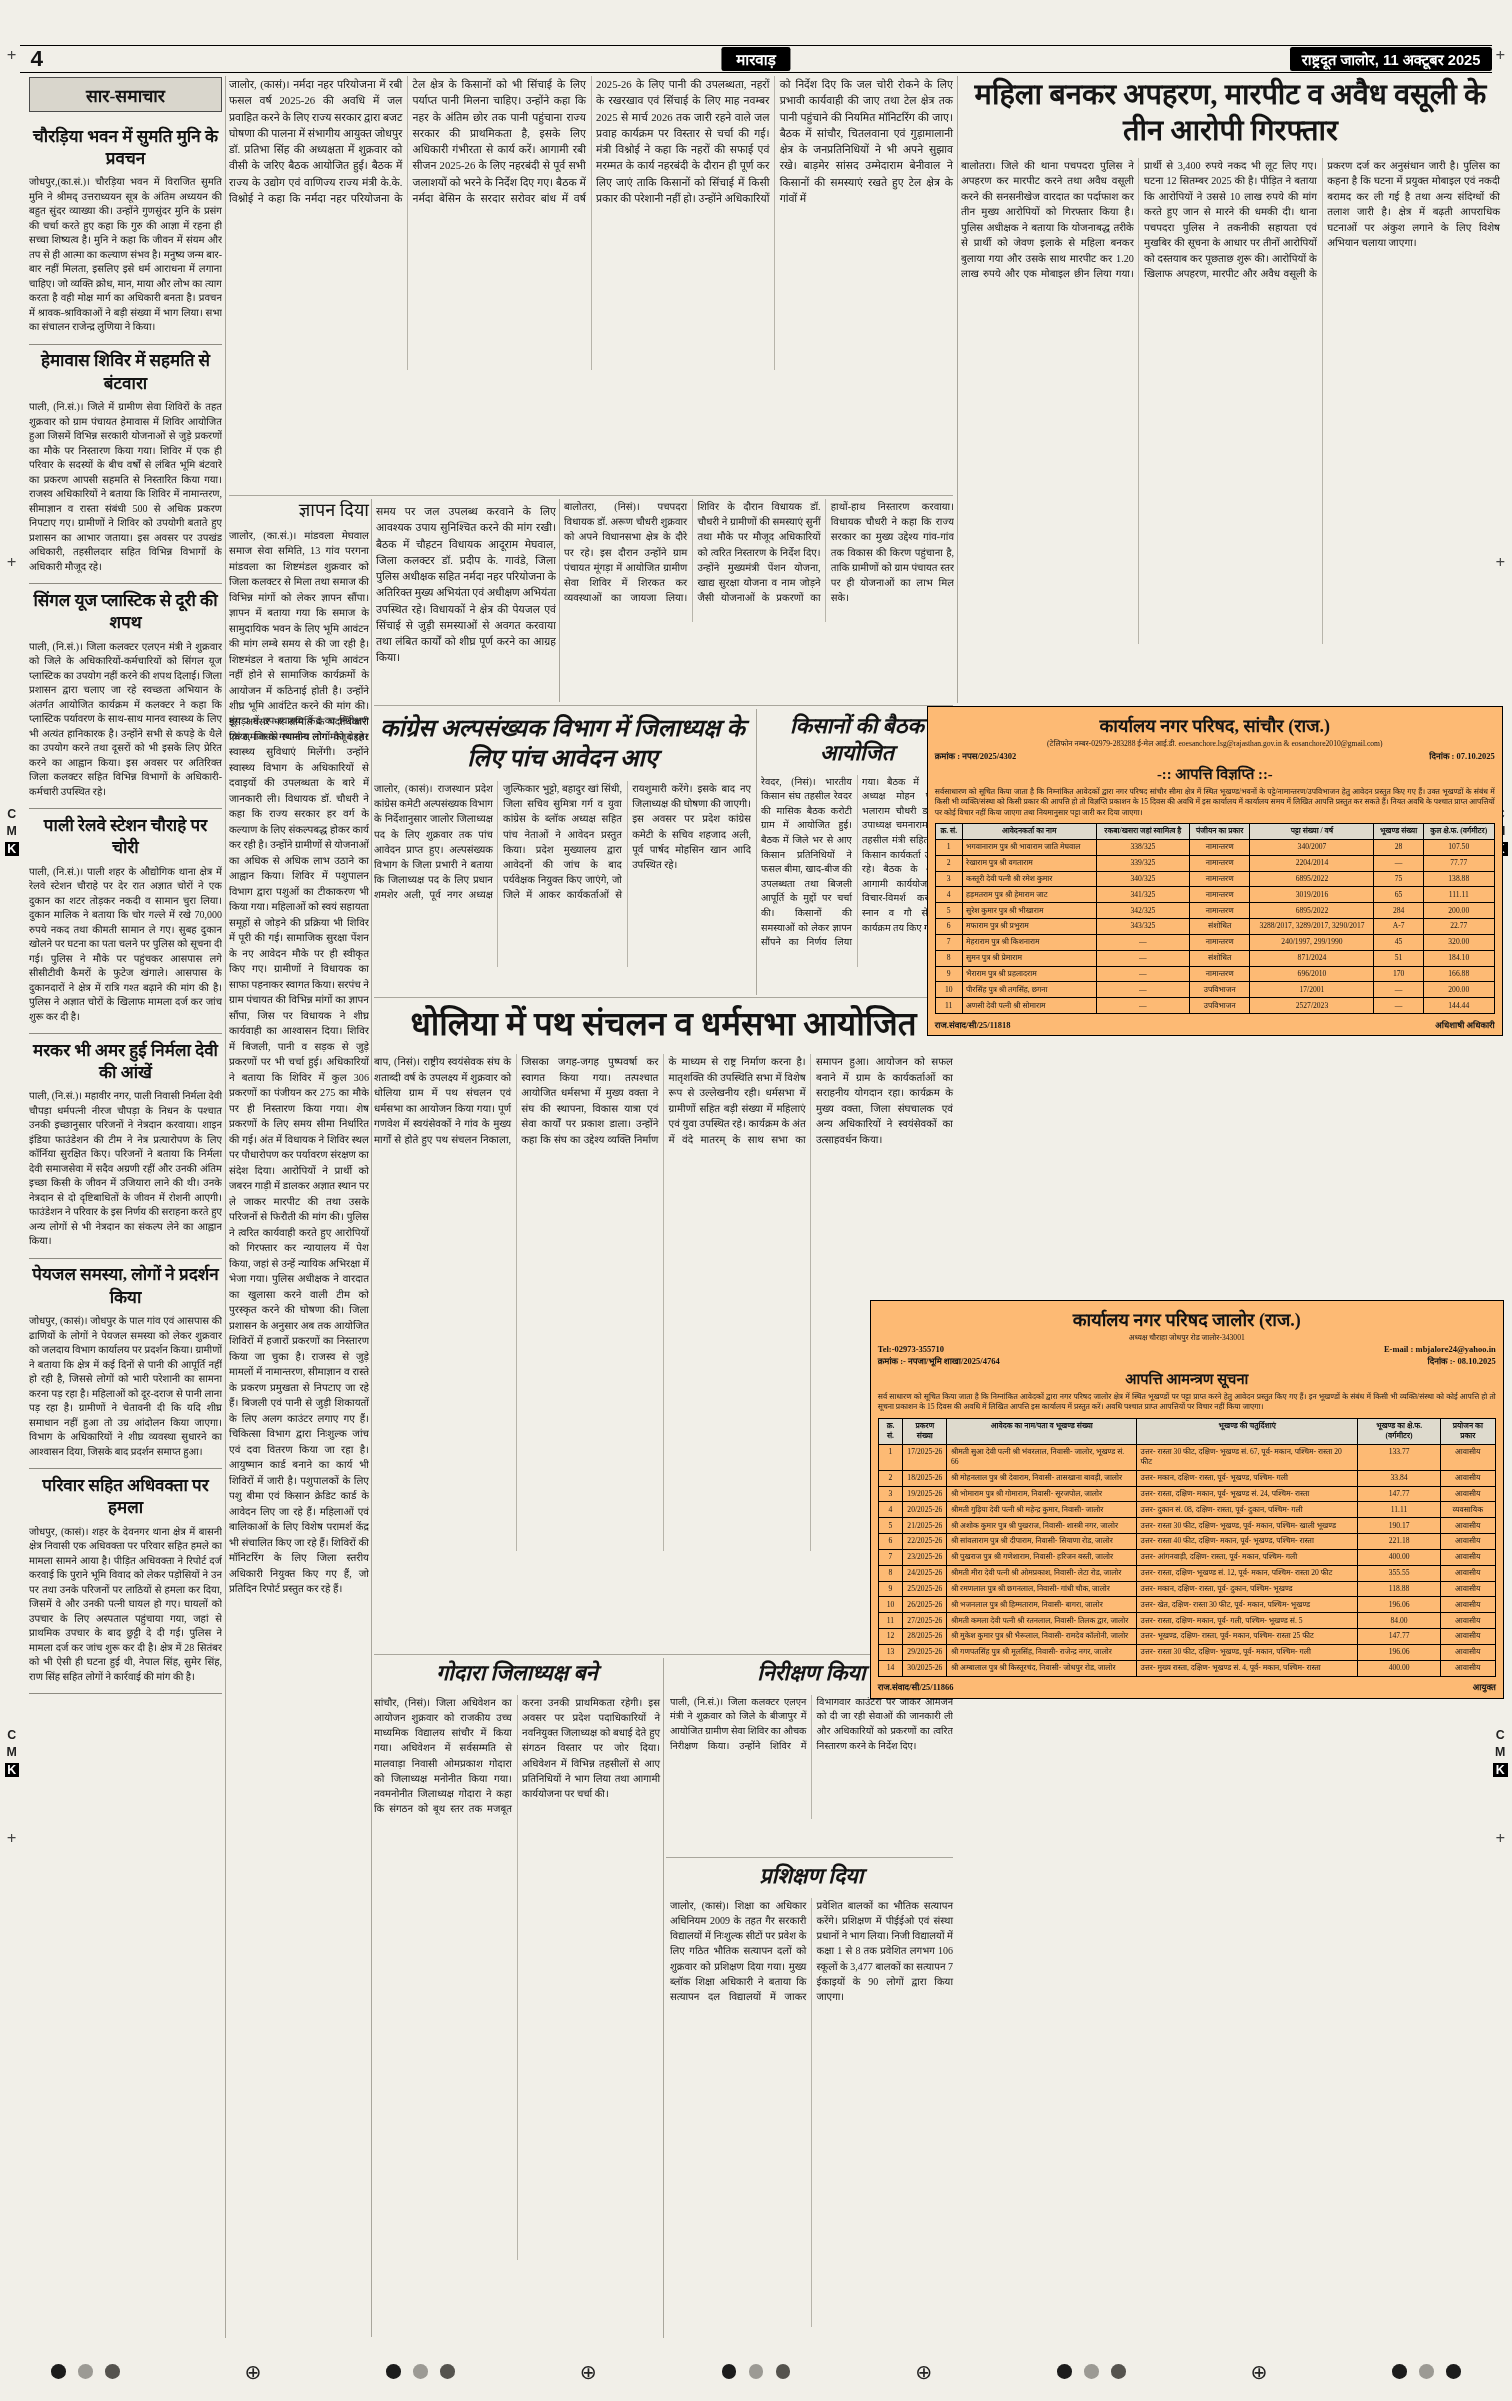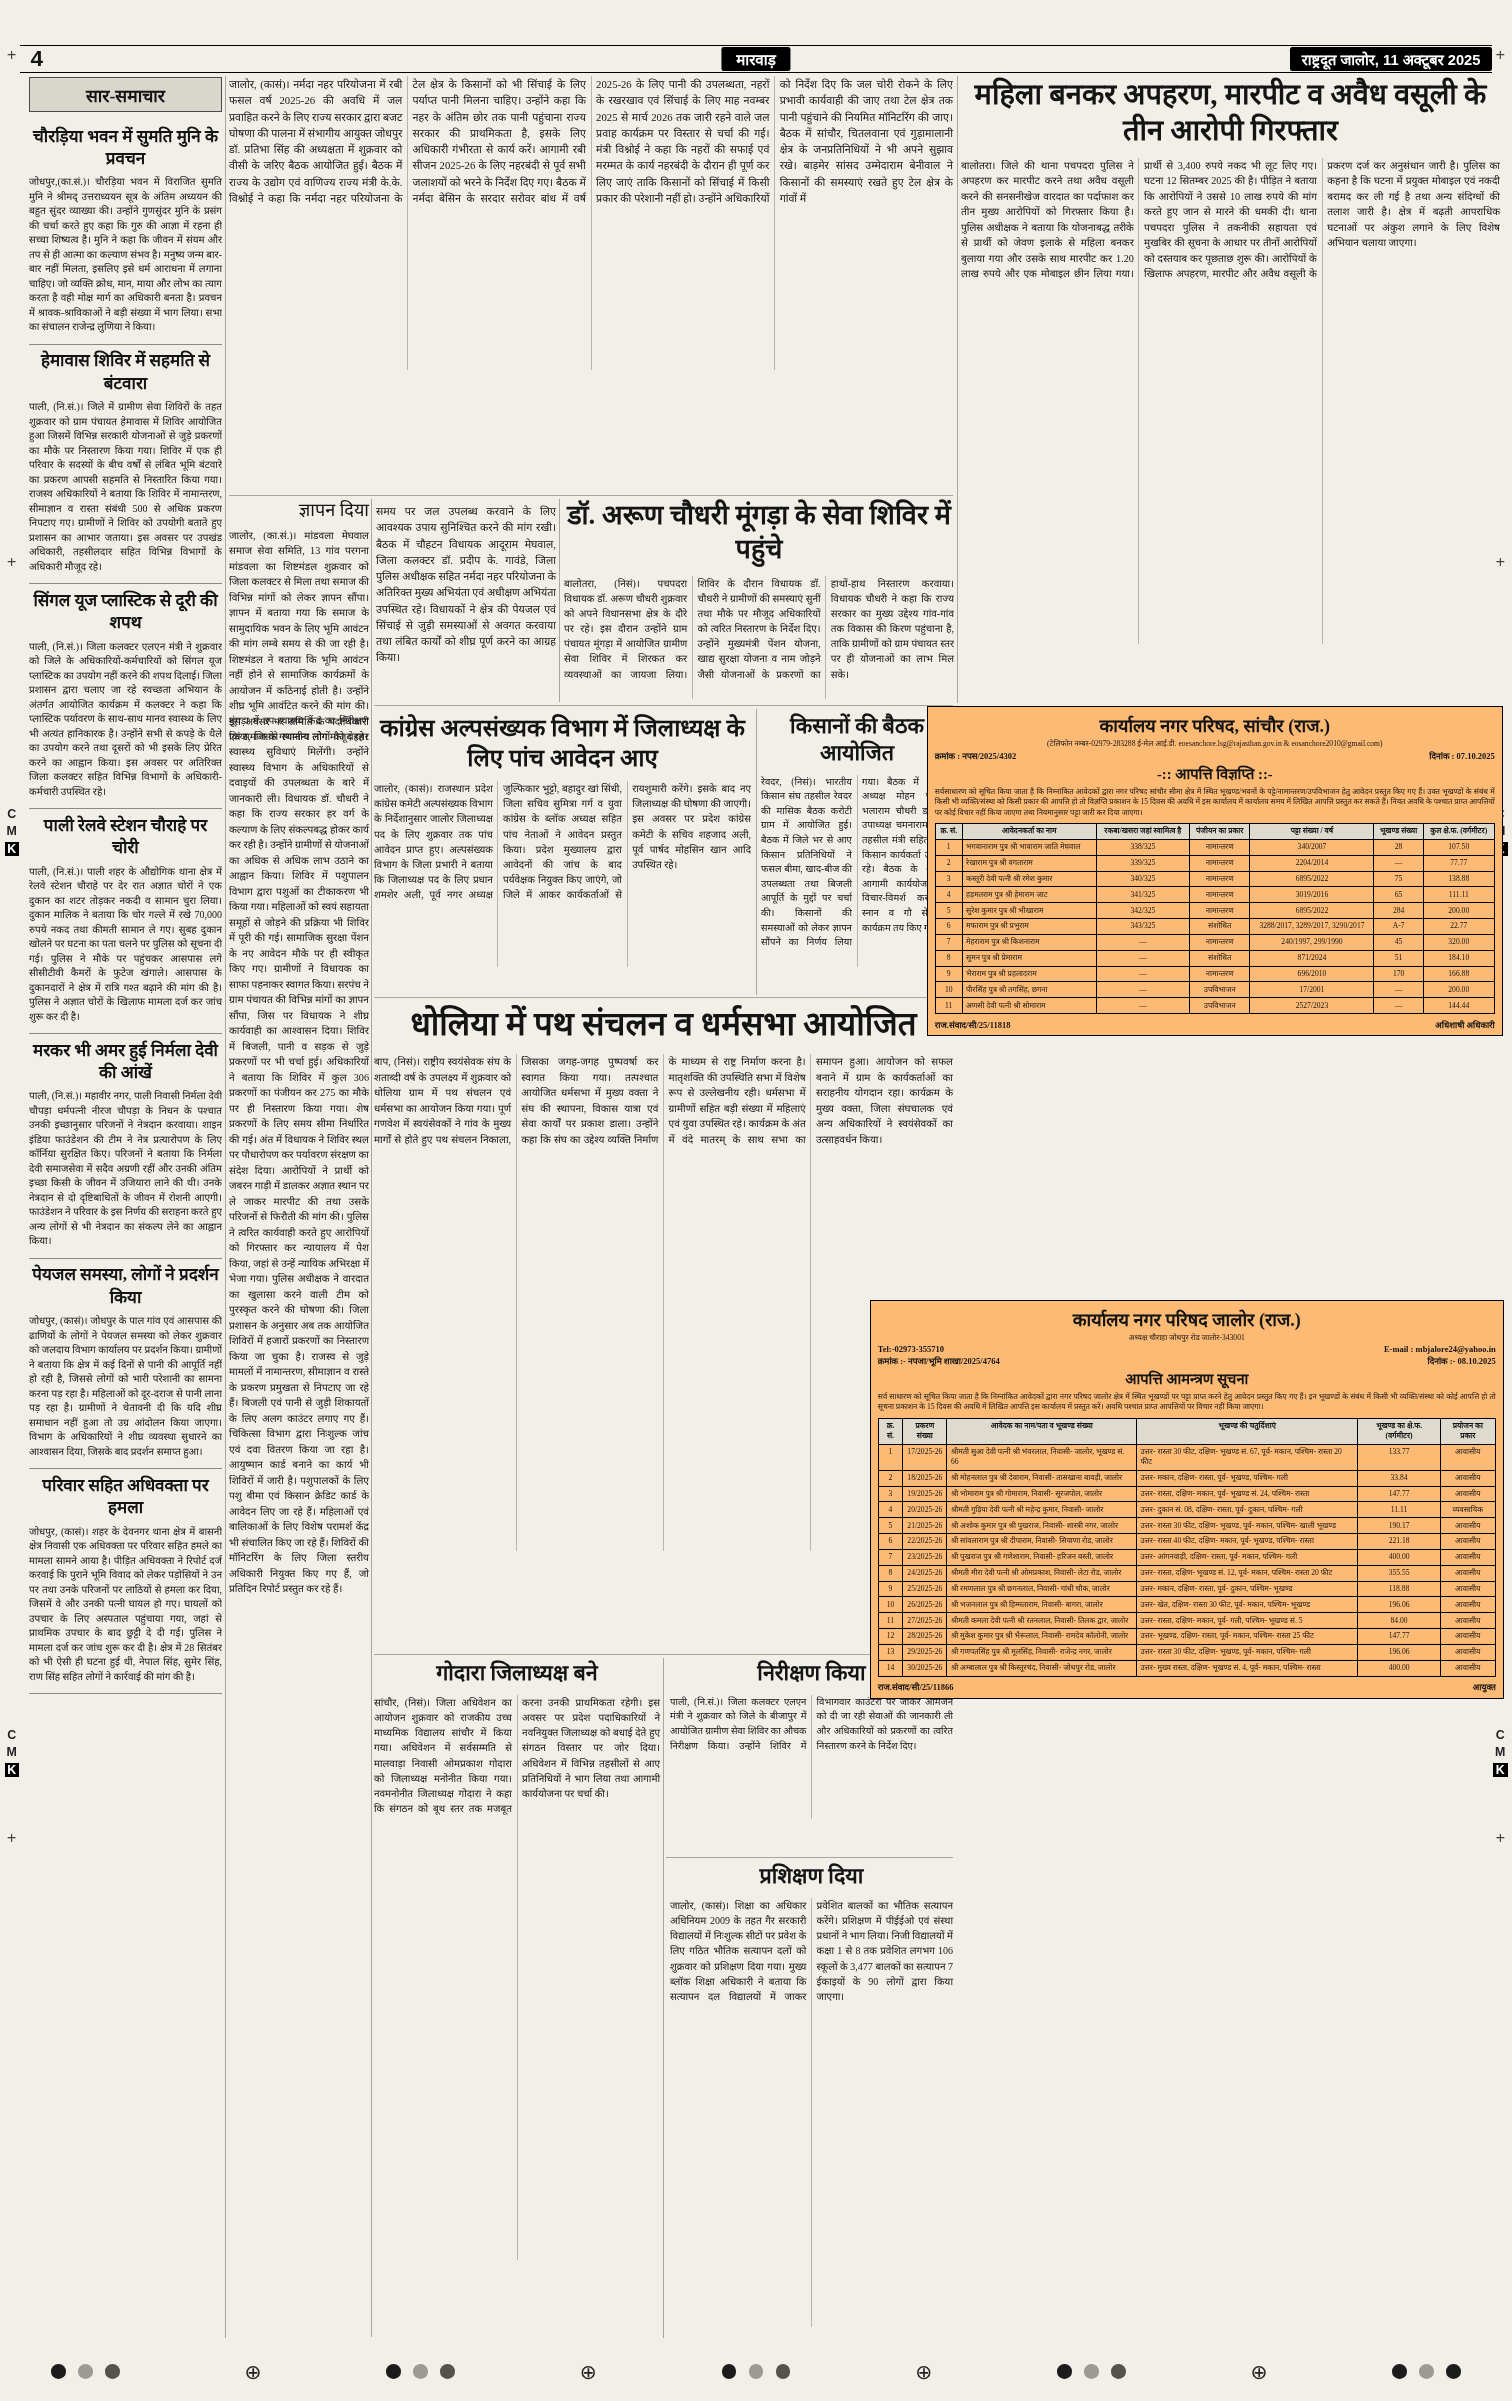--- a/index.html
+++ b/index.html
@@ -25,21 +25,21 @@
   .cmk .k{background:#000;color:#fff;padding:0 2.8px;}
   .footer-marks{left:51px;right:51px;top:2359px;height:25px;display:flex;align-items:center;justify-content:space-between;}
   .dot{width:14.7px;height:14.7px;border-radius:50%;display:inline-block;}
   .dot.b{background:#1c1c1c;} .dot.g{background:#9c9a94;} .dot.d{background:#55534e;}
   .cluster{display:flex;gap:12.4px;align-items:center;}
   .crosshair{font-size:20.3px;color:#222;font-family:"DejaVu Sans",sans-serif;}
 
   
   .head-xl{font-size:37px;font-weight:bold;text-align:center;line-height:1.22;margin:0 0 10.2px 0;}
   .head-lg{font-size:29px;font-weight:bold;text-align:center;line-height:1.25;margin:0 0 9px 0;}
-  .head-md{font-size:24px;font-weight:bold;text-align:center;line-height:1.25;margin:0 0 8px 0;}
+  .head-md{font-size:24px;font-weight:bold;text-align:center;line-height:1.25;margin:0 0 8px 0;font-style:italic;}
   .head-sm{font-size:18px;font-weight:normal;text-align:right;line-height:1.3;margin:0 0 5.6px 0;}
   .body-txt{font-size:10.7px;line-height:1.52;text-align:justify;margin:0;}
   .cols-2{column-count:2;column-gap:10.2px;column-rule:0.6px solid #b7b4aa;}
   .cols-3{column-count:3;column-gap:10.2px;column-rule:0.6px solid #b7b4aa;}
   .cols-4{column-count:4;column-gap:10.2px;column-rule:0.6px solid #b7b4aa;}
 
   
   .left-col{left:29px;top:77px;width:193px;height:2263px;overflow:hidden;}
   .sar-head{background:#d9d6cc;border:0.6px solid #4a4a4a;font-size:17.5px;font-weight:bold;
             text-align:center;padding:4.5px 2.3px;margin-bottom:8px;}
@@ -162,21 +162,20 @@
 
   <section class="abs" style="left:229px;top:713px;width:140px;height:1625px;overflow:hidden;">
     <p class="body-txt" style="font-size:10.2px;">मूंगड़ा में उप-स्वास्थ्य केंद्र का निरीक्षण किया, जिससे स्थानीय लोगों को बेहतर स्वास्थ्य सुविधाएं मिलेंगी। उन्होंने स्वास्थ्य विभाग के अधिकारियों से दवाइयों की उपलब्धता के बारे में जानकारी ली। विधायक डॉ. चौधरी ने कहा कि राज्य सरकार हर वर्ग के कल्याण के लिए संकल्पबद्ध होकर कार्य कर रही है। उन्होंने ग्रामीणों से योजनाओं का अधिक से अधिक लाभ उठाने का आह्वान किया। शिविर में पशुपालन विभाग द्वारा पशुओं का टीकाकरण भी किया गया। महिलाओं को स्वयं सहायता समूहों से जोड़ने की प्रक्रिया भी शिविर में पूरी की गई। सामाजिक सुरक्षा पेंशन के नए आवेदन मौके पर ही स्वीकृत किए गए। ग्रामीणों ने विधायक का साफा पहनाकर स्वागत किया। सरपंच ने ग्राम पंचायत की विभिन्न मांगों का ज्ञापन सौंपा, जिस पर विधायक ने शीघ्र कार्यवाही का आश्वासन दिया। शिविर में बिजली, पानी व सड़क से जुड़े प्रकरणों पर भी चर्चा हुई। अधिकारियों ने बताया कि शिविर में कुल 306 प्रकरणों का पंजीयन कर 275 का मौके पर ही निस्तारण किया गया। शेष प्रकरणों के लिए समय सीमा निर्धारित की गई। अंत में विधायक ने शिविर स्थल पर पौधारोपण कर पर्यावरण संरक्षण का संदेश दिया। आरोपियों ने प्रार्थी को जबरन गाड़ी में डालकर अज्ञात स्थान पर ले जाकर मारपीट की तथा उसके परिजनों से फिरौती की मांग की। पुलिस ने त्वरित कार्यवाही करते हुए आरोपियों को गिरफ्तार कर न्यायालय में पेश किया, जहां से उन्हें न्यायिक अभिरक्षा में भेजा गया। पुलिस अधीक्षक ने वारदात का खुलासा करने वाली टीम को पुरस्कृत करने की घोषणा की। जिला प्रशासन के अनुसार अब तक आयोजित शिविरों में हजारों प्रकरणों का निस्तारण किया जा चुका है। राजस्व से जुड़े मामलों में नामान्तरण, सीमाज्ञान व रास्ते के प्रकरण प्रमुखता से निपटाए जा रहे हैं। बिजली एवं पानी से जुड़ी शिकायतों के लिए अलग काउंटर लगाए गए हैं। चिकित्सा विभाग द्वारा निःशुल्क जांच एवं दवा वितरण किया जा रहा है। आयुष्मान कार्ड बनाने का कार्य भी शिविरों में जारी है। पशुपालकों के लिए पशु बीमा एवं किसान क्रेडिट कार्ड के आवेदन लिए जा रहे हैं। महिलाओं एवं बालिकाओं के लिए विशेष परामर्श केंद्र भी संचालित किए जा रहे हैं। शिविरों की मॉनिटरिंग के लिए जिला स्तरीय अधिकारी नियुक्त किए गए हैं, जो प्रतिदिन रिपोर्ट प्रस्तुत कर रहे हैं।</p>
   </section>
 
   <section class="abs" style="left:376px;top:503px;width:180px;height:199px;overflow:hidden;">
     <p class="body-txt">समय पर जल उपलब्ध करवाने के लिए आवश्यक उपाय सुनिश्चित करने की मांग रखी। बैठक में चौहटन विधायक आदूराम मेघवाल, जिला कलक्टर डॉ. प्रदीप के. गावंडे, जिला पुलिस अधीक्षक सहित नर्मदा नहर परियोजना के अतिरिक्त मुख्य अभियंता एवं अधीक्षण अभियंता उपस्थित रहे। विधायकों ने क्षेत्र की पेयजल एवं सिंचाई से जुड़ी समस्याओं से अवगत करवाया तथा लंबित कार्यों को शीघ्र पूर्ण करने का आग्रह किया।</p>
   </section>
 
   <section class="abs" style="left:564px;top:499px;width:390px;">
-    <h2 class="head-lg" style="font-size:27px;">डॉ. अरूण चौधरी मूंगड़ा के सेवा शिविर में पहुंचे</h2>
     <p class="body-txt cols-3" style="height:123px;font-size:10px;overflow:hidden;">बालोतरा, (निसं)। पचपदरा विधायक डॉ. अरूण चौधरी शुक्रवार को अपने विधानसभा क्षेत्र के दौरे पर रहे। इस दौरान उन्होंने ग्राम पंचायत मूंगड़ा में आयोजित ग्रामीण सेवा शिविर में शिरकत कर व्यवस्थाओं का जायजा लिया। शिविर के दौरान विधायक डॉ. चौधरी ने ग्रामीणों की समस्याएं सुनीं तथा मौके पर मौजूद अधिकारियों को त्वरित निस्तारण के निर्देश दिए। उन्होंने मुख्यमंत्री पेंशन योजना, खाद्य सुरक्षा योजना व नाम जोड़ने जैसी योजनाओं के प्रकरणों का हाथों-हाथ निस्तारण करवाया। विधायक चौधरी ने कहा कि राज्य सरकार का मुख्य उद्देश्य गांव-गांव तक विकास की किरण पहुंचाना है, ताकि ग्रामीणों को ग्राम पंचायत स्तर पर ही योजनाओं का लाभ मिल सके।</p>
   </section>
 
   <section class="abs" style="left:374px;top:713px;width:377px;">
     <h2 class="head-md">कांग्रेस अल्पसंख्यक विभाग में जिलाध्यक्ष के लिए पांच आवेदन आए</h2>
     <p class="body-txt cols-3" style="height:186px;font-size:10px;overflow:hidden;">जालोर, (कासं)। राजस्थान प्रदेश कांग्रेस कमेटी अल्पसंख्यक विभाग के निर्देशानुसार जालोर जिलाध्यक्ष पद के लिए शुक्रवार तक पांच आवेदन प्राप्त हुए। अल्पसंख्यक विभाग के जिला प्रभारी ने बताया कि जिलाध्यक्ष पद के लिए प्रधान शमशेर अली, पूर्व नगर अध्यक्ष जुल्फिकार भुट्टो, बहादुर खां सिंधी, जिला सचिव सुमित्रा गर्ग व युवा कांग्रेस के ब्लॉक अध्यक्ष सहित पांच नेताओं ने आवेदन प्रस्तुत किया। प्रदेश मुख्यालय द्वारा आवेदनों की जांच के बाद पर्यवेक्षक नियुक्त किए जाएंगे, जो जिले में आकर कार्यकर्ताओं से रायशुमारी करेंगे। इसके बाद नए जिलाध्यक्ष की घोषणा की जाएगी। इस अवसर पर प्रदेश कांग्रेस कमेटी के सचिव शहजाद अली, पूर्व पार्षद मोहसिन खान आदि उपस्थित रहे।</p>
   </section>
 
   <section class="abs" style="left:761px;top:713px;width:192px;">
     <h2 class="head-md" style="font-size:21.5px;">किसानों की बैठक आयोजित</h2>

